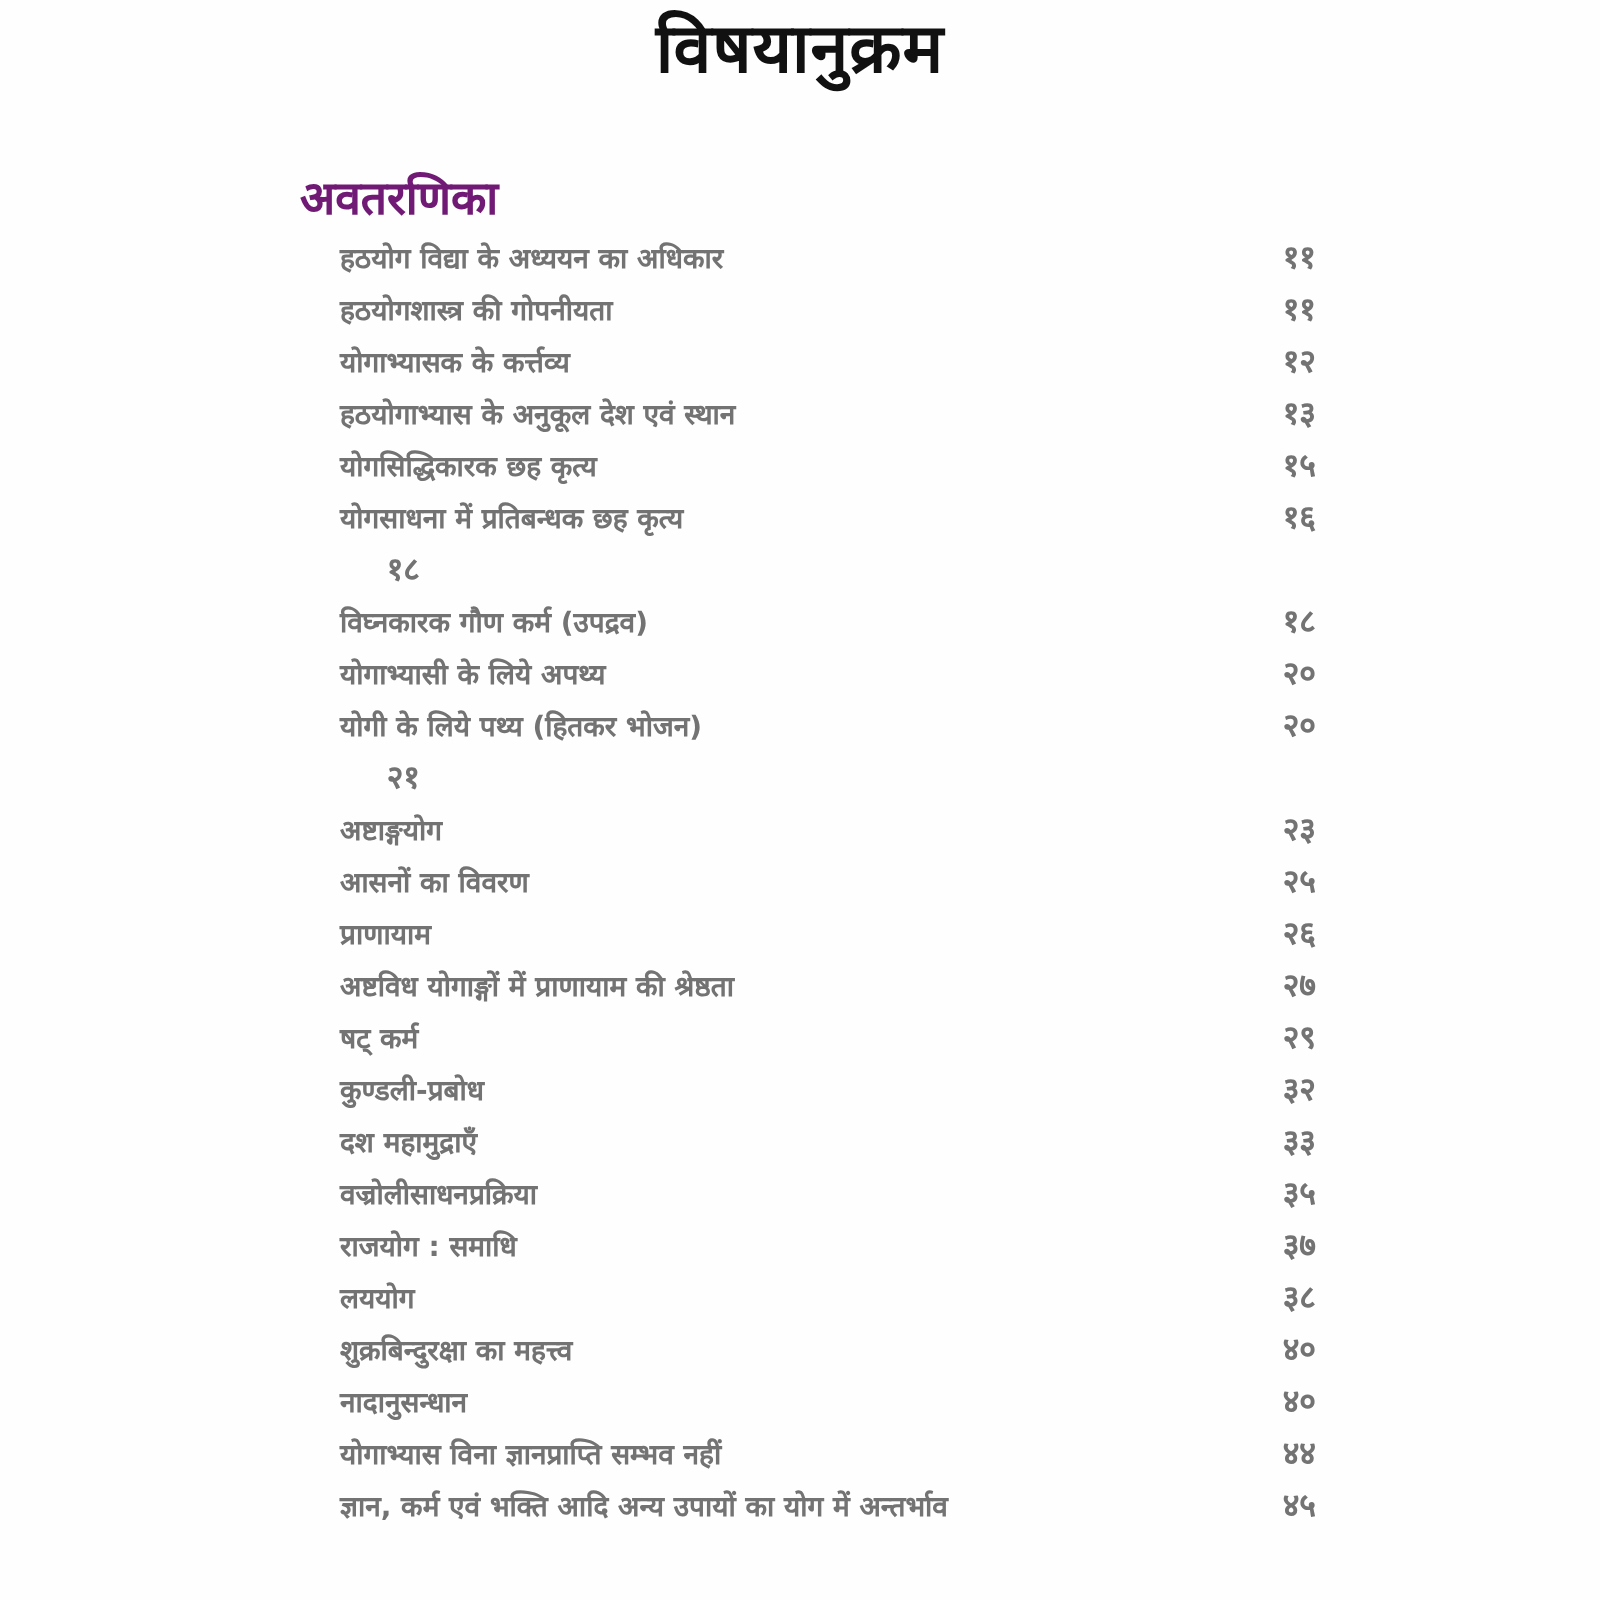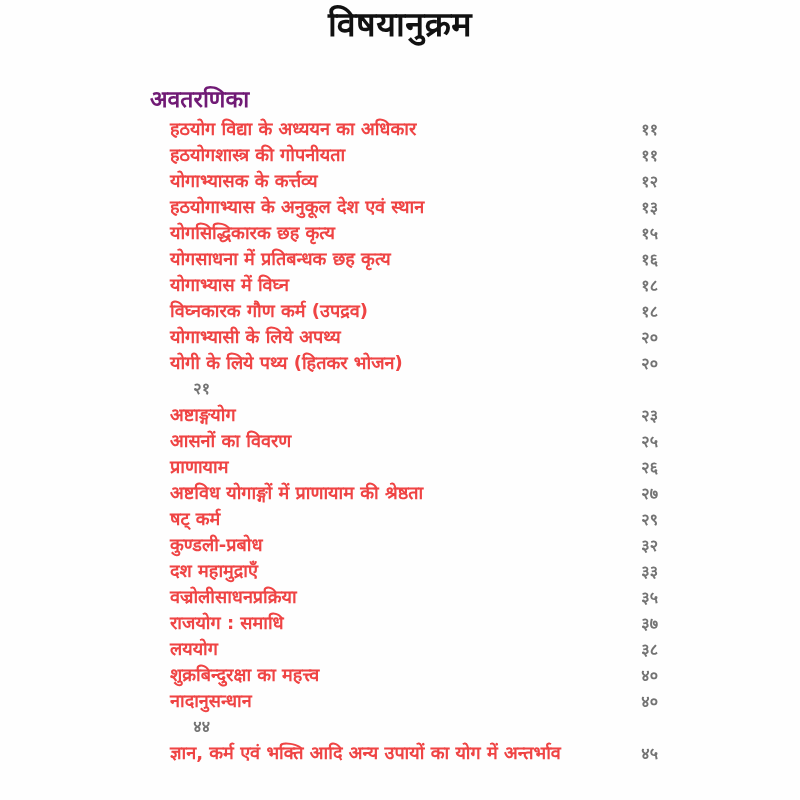--- a/index.html
+++ b/index.html
@@ -44,24 +44,24 @@
     width: 488px;
   }
   .toc-row {
     display: flex;
     justify-content: space-between;
     align-items: baseline;
     height: 26px;
     line-height: 26px;
   }
   .toc-label {
-    font-size: 18px;
+    font-size: 14px;
     font-weight: 600;
     white-space: nowrap;
-    color: #ef4444;
+    color: #737373;
   }
   .toc-page {
     font-size: 16px;
     font-weight: 600;
     text-align: right;
     min-width: 40px;
     color: #737373;
   }
 </style>
 </head>
@@ -98,21 +98,20 @@
         <span class="toc-label">योगसिद्धिकारक छह कृत्य</span>
         <span class="toc-page">१५</span>
       </div>
 
       <div class="toc-row">
         <span class="toc-label">योगसाधना में प्रतिबन्धक छह कृत्य</span>
         <span class="toc-page">१६</span>
       </div>
 
       <div class="toc-row">
-        <span class="toc-label">योगाभ्यास में विघ्न</span>
         <span class="toc-page">१८</span>
       </div>
 
       <div class="toc-row">
         <span class="toc-label">विघ्नकारक गौण कर्म (उपद्रव)</span>
         <span class="toc-page">१८</span>
       </div>
 
       <div class="toc-row">
         <span class="toc-label">योगाभ्यासी के लिये अपथ्य</span>
@@ -182,20 +181,21 @@
         <span class="toc-label">शुक्रबिन्दुरक्षा का महत्त्व</span>
         <span class="toc-page">४०</span>
       </div>
 
       <div class="toc-row">
         <span class="toc-label">नादानुसन्धान</span>
         <span class="toc-page">४०</span>
       </div>
 
       <div class="toc-row">
+        <span class="toc-label">योगाभ्यास विना ज्ञानप्राप्ति सम्भव नहीं</span>
         <span class="toc-page">४४</span>
       </div>
 
       <div class="toc-row">
         <span class="toc-label">ज्ञान, कर्म एवं भक्ति आदि अन्य उपायों का योग में अन्तर्भाव</span>
         <span class="toc-page">४५</span>
       </div>
     </div>
 </div>
 

